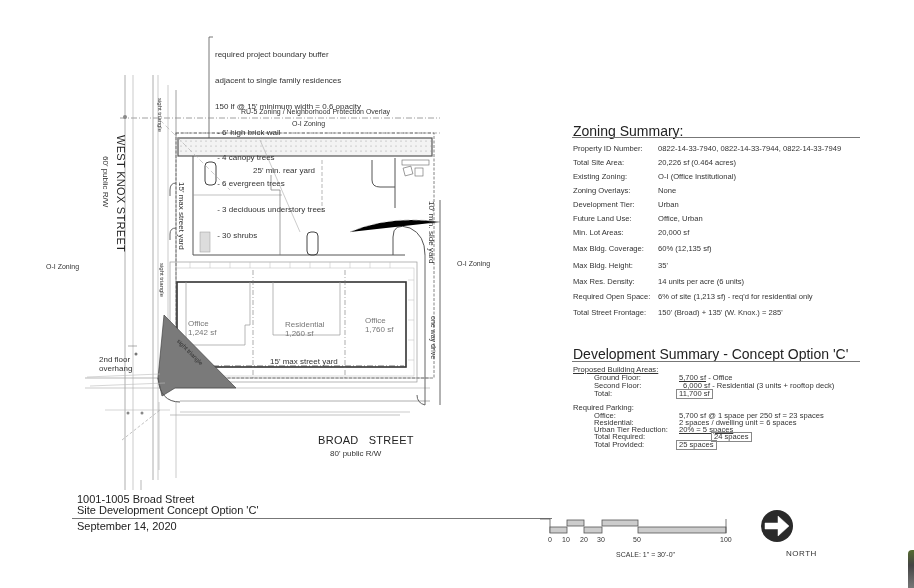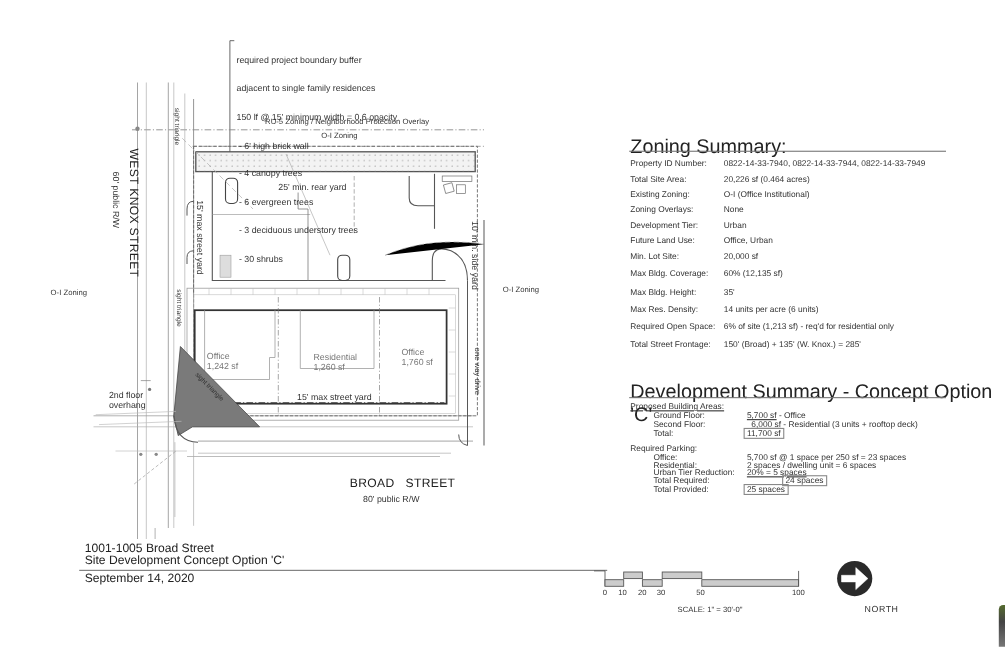--- a/index.html
+++ b/index.html
@@ -1,20 +1,20 @@
 <!DOCTYPE html>
 <html><head>
 <meta charset="utf-8">
 <style>
   html,body{margin:0;padding:0;background:#fff;}
   body{width:914px;height:588px;position:relative;overflow:hidden;font-family:"Liberation Sans",sans-serif;color:#222;}
   .abs{position:absolute;}
   svg{position:absolute;left:0;top:0;}
   .note{font-size:8px;line-height:8.6px;color:#333;white-space:pre;}
-  .zs-title{font-size:18px;color:#222;}
+  .zs-title{font-size:14px;color:#222;}
   .zs-rule{height:1px;background:#777;}
   .zs-row{position:absolute;font-size:7.6px;color:#333;white-space:nowrap;}
   .zs-row .k{position:absolute;left:0;}
   .zs-row .v{position:absolute;left:85px;}
   .ds{font-size:7.6px;line-height:8.4px;color:#333;white-space:nowrap;position:absolute;}
   .boxed{border:1px solid #888;padding:0 2px;display:inline-block;line-height:8px;}
   .lbl{font-size:7px;color:#333;white-space:nowrap;}
   .lbl-gray{color:#777;}
   .street{font-size:11px;color:#222;letter-spacing:.3px;white-space:nowrap;}
   .rw{font-size:8px;color:#333;white-space:nowrap;}
@@ -200,21 +200,21 @@
   </div>
 <div class="zs-row" style="left:573px;top:200px;">
     <span class="k">Development Tier:</span>
     <span class="v">Urban</span>
   </div>
 <div class="zs-row" style="left:573px;top:214px;">
     <span class="k">Future Land Use:</span>
     <span class="v">Office, Urban</span>
   </div>
 <div class="zs-row" style="left:573px;top:228px;">
-    <span class="k">Min. Lot Site:</span>
+    <span class="k">Min. Lot Areas:</span>
     <span class="v">20,000 sf</span>
   </div>
 <div class="zs-row" style="left:573px;top:244px;">
     <span class="k">Max Bldg. Coverage:</span>
     <span class="v">60% (12,135 sf)</span>
   </div>
 <div class="zs-row" style="left:573px;top:261px;">
     <span class="k">Max Bldg. Height:</span>
     <span class="v">35'</span>
   </div>

